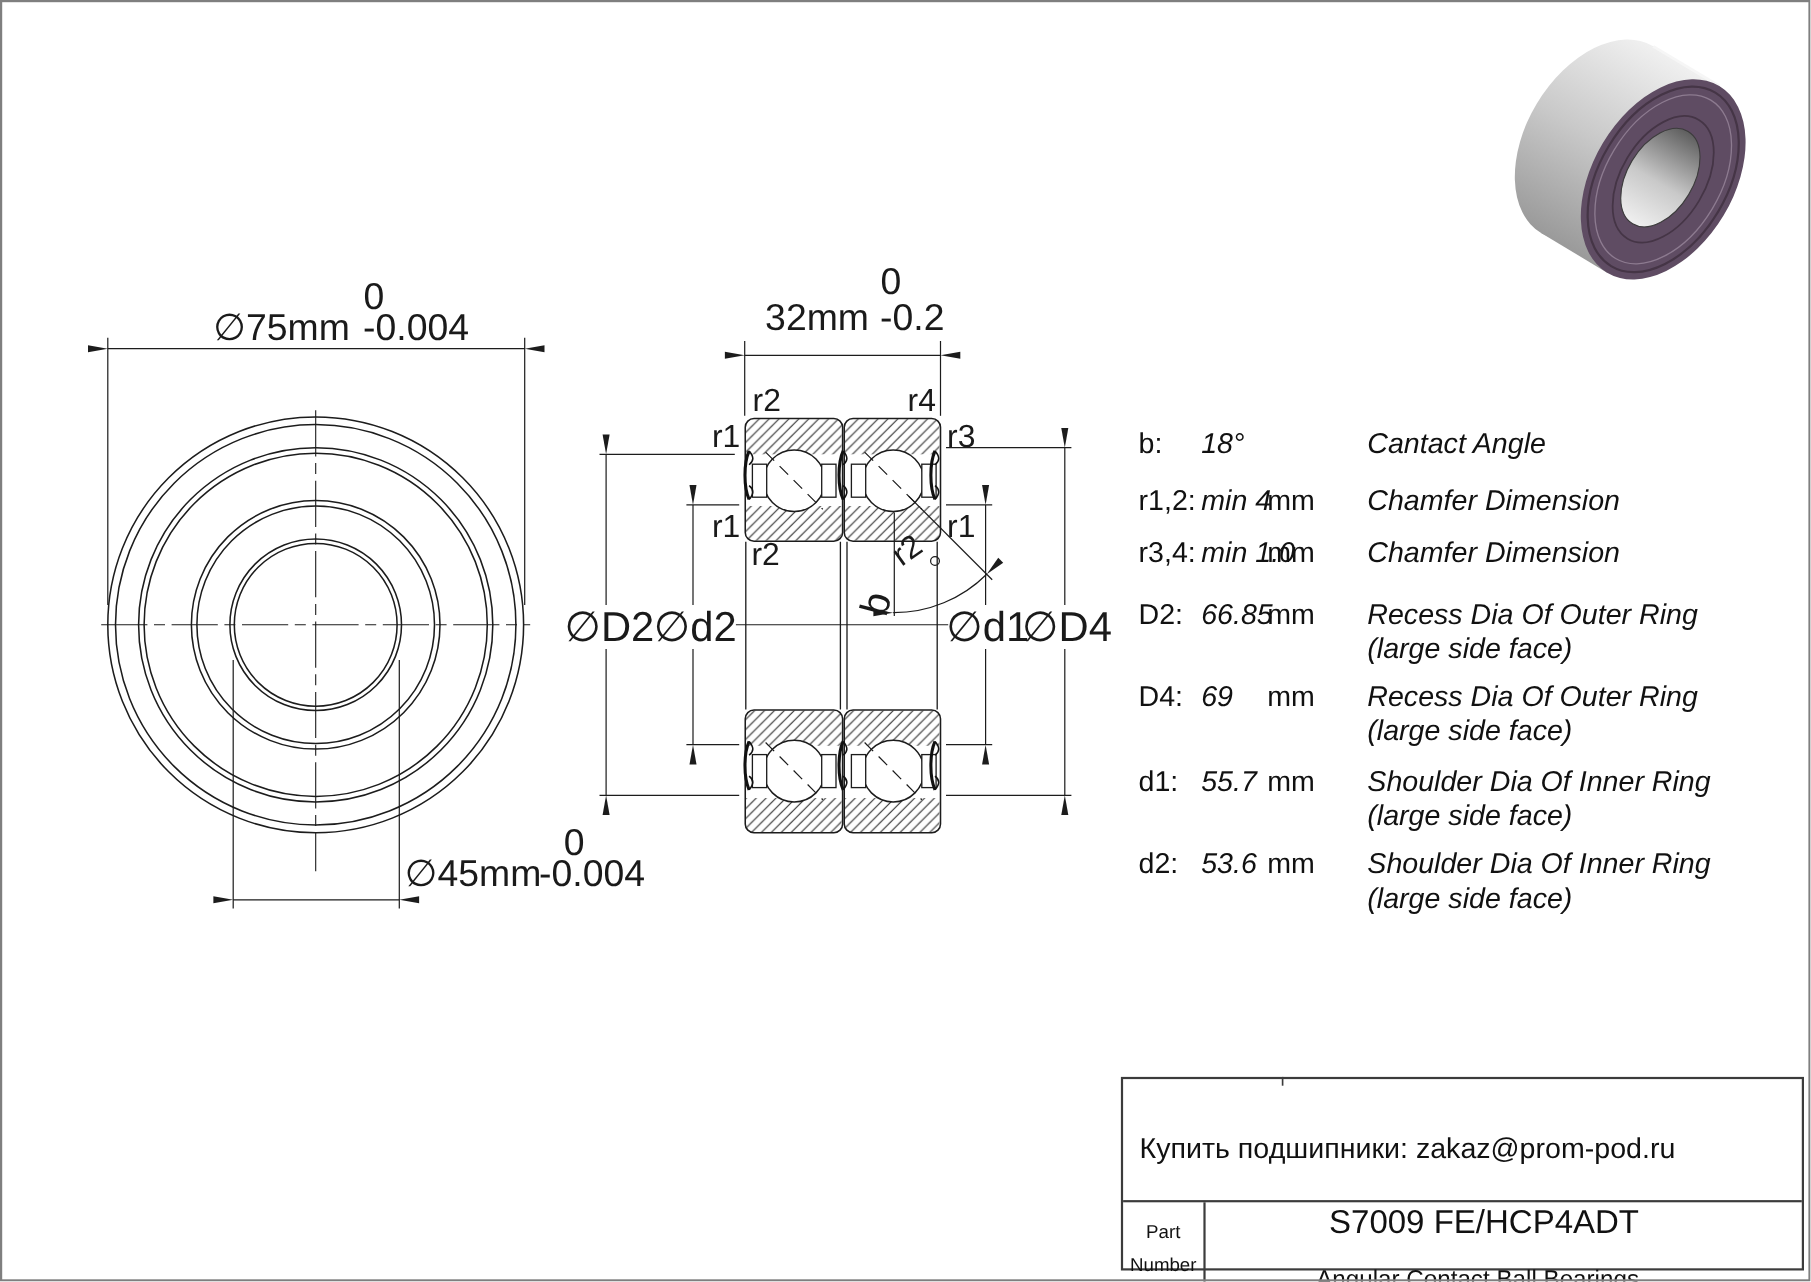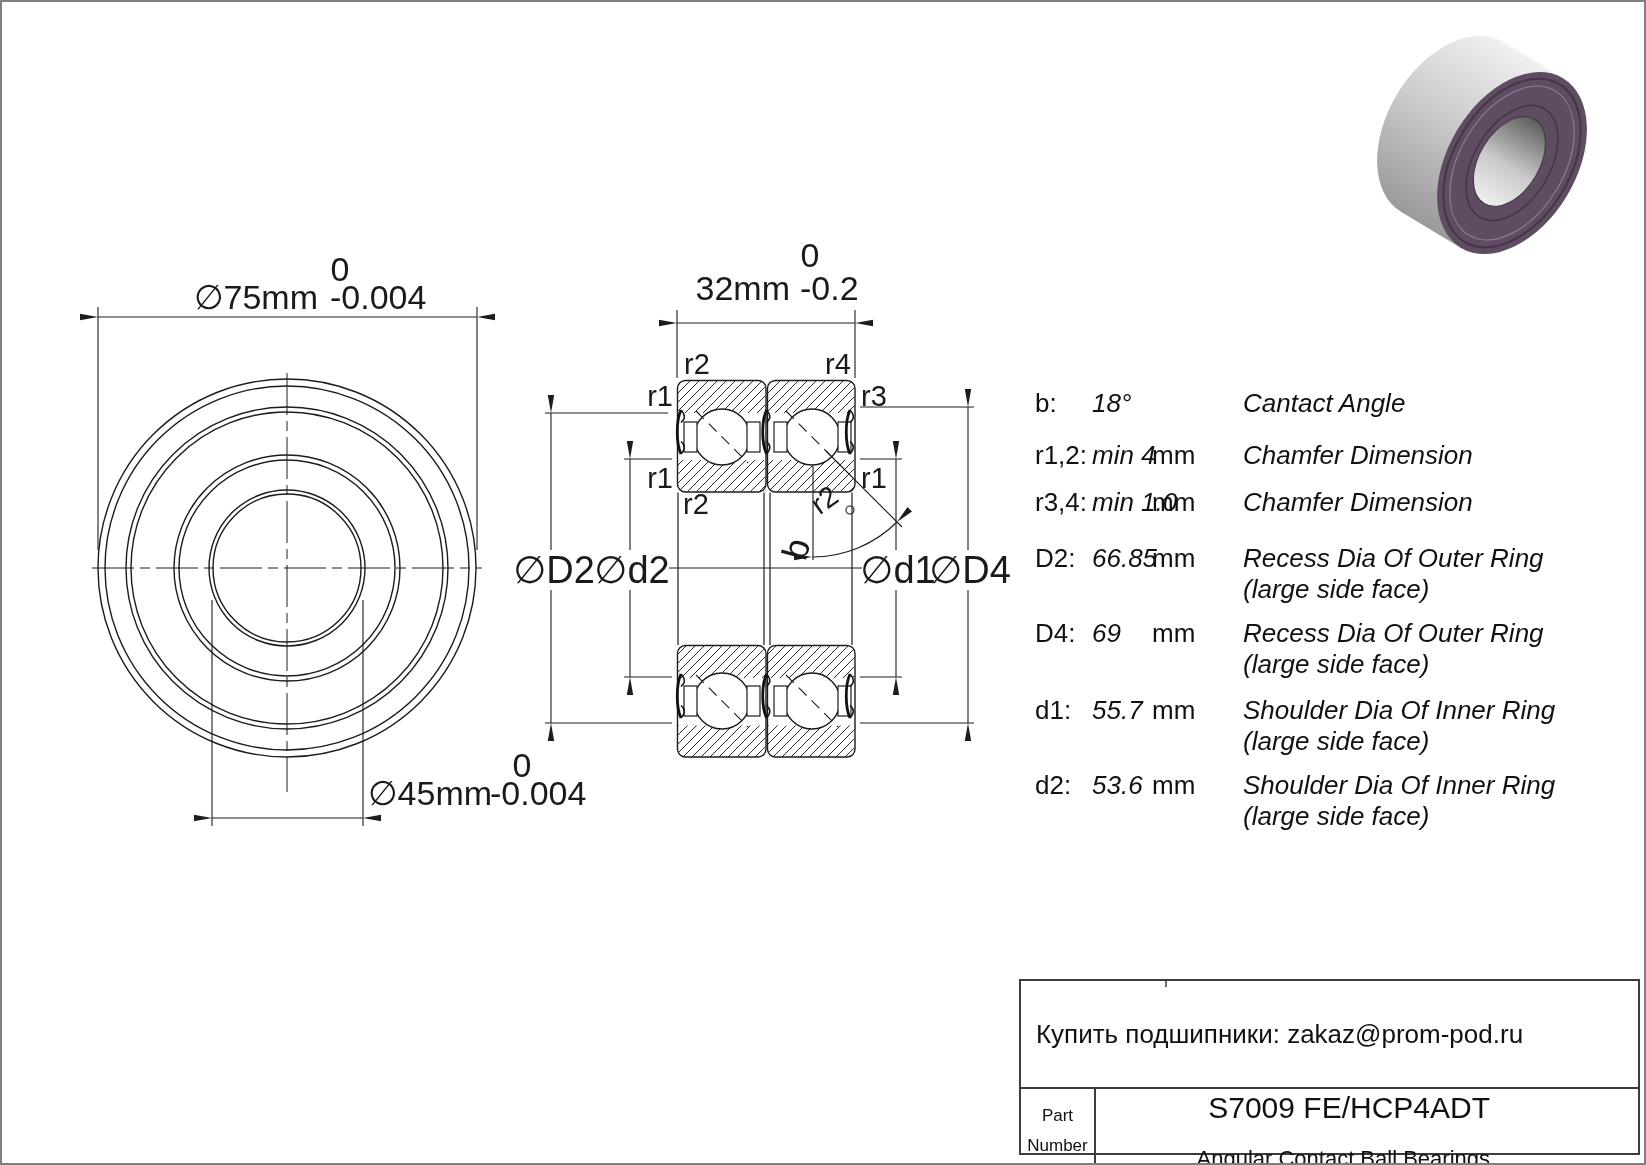--- a/index.html
+++ b/index.html
@@ -21,21 +21,21 @@
   .spec-row:nth-of-type(5){top:618px;}
   .spec-row:nth-of-type(6){top:695px;}
   .spec-row:nth-of-type(7){top:770px;}
   .spec-label{position:absolute;left:0;top:0;}
   .spec-value{position:absolute;left:57px;top:0;font-style:italic;}
   .spec-unit{position:absolute;left:117px;top:0;}
   .spec-desc{position:absolute;left:208px;top:0;width:360px;font-style:italic;}
 
   
   .titleblock{position:absolute;left:1019px;top:979px;width:621px;height:176px;border:2px solid #3c3c3c;box-sizing:border-box;z-index:10;color:#111;}
-  .tb-row1{height:108px;border-bottom:2px solid #3c3c3c;box-sizing:border-box;display:flex;align-items:center;justify-content:center;padding-right:100px;font-size:26px;}
+  .tb-row1{height:96px;border-bottom:2px solid #3c3c3c;box-sizing:border-box;display:flex;align-items:center;justify-content:center;padding-right:100px;font-size:26px;margin-top:16px;}
   .tb-row2{height:84px;display:flex;}
   .tb-cell-label{width:75px;border-right:2px solid #3c3c3c;box-sizing:border-box;display:flex;flex-direction:column;align-items:center;justify-content:center;font-size:17px;line-height:30px;text-align:center;}
   .tb-cell-part{flex:1;display:flex;flex-direction:column;align-items:flex-end;justify-content:center;padding-right:148px;gap:21px;}
   .tb-partnum{font-size:30px;}
   .tb-parttype{font-size:22px;}
 </style>
 </head>
 <body>
 
 <div class="page-border"></div>

